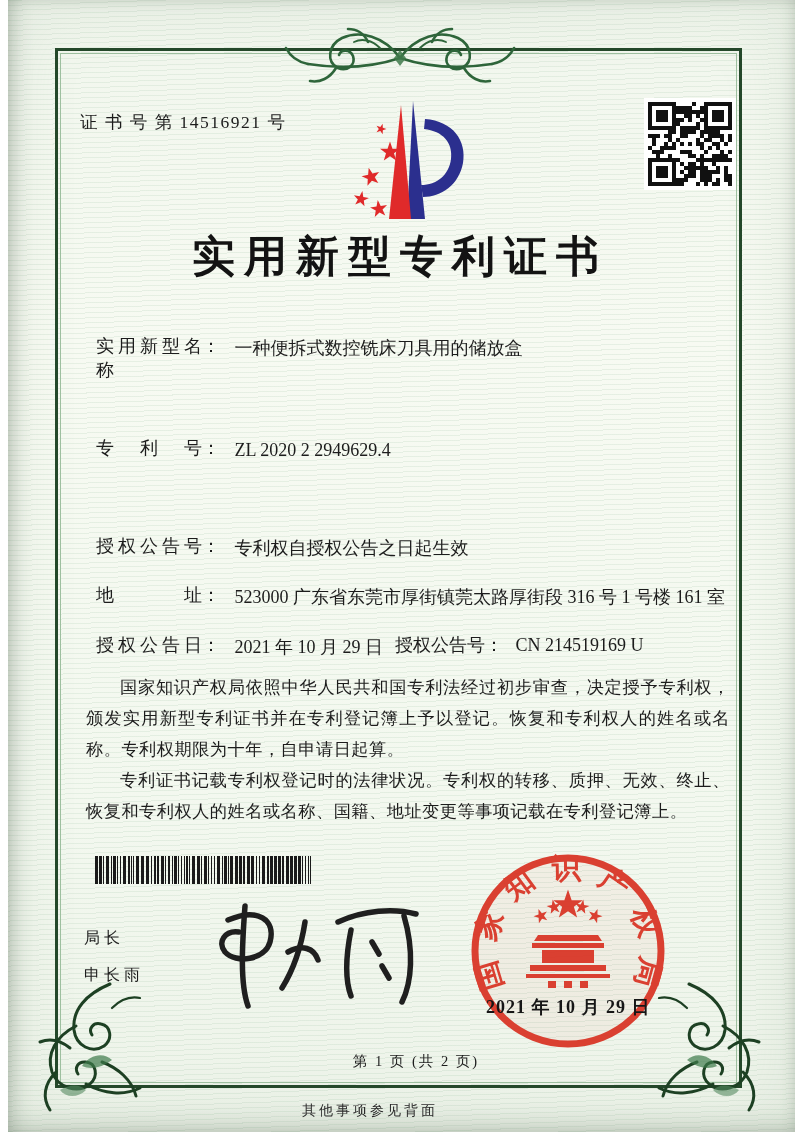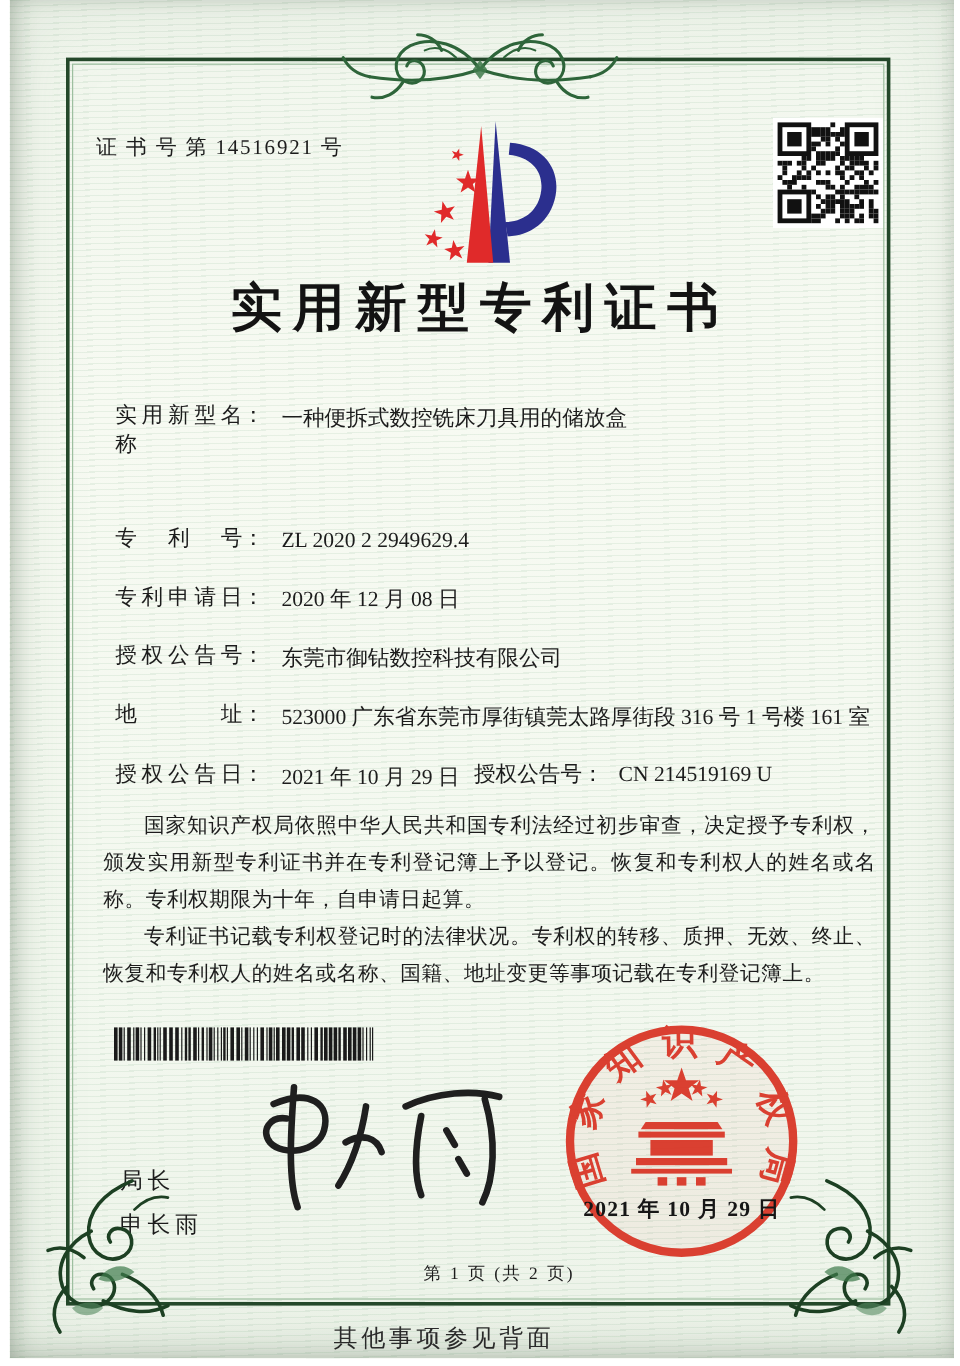--- a/index.html
+++ b/index.html
@@ -35,24 +35,24 @@
   .field-row{left:96px;font-size:18px;white-space:normal;}
   .flabel{
     display:inline-block;width:106px;text-align:justify;text-align-last:justify;
     vertical-align:top;
   }
   .fcolon{display:inline-block;vertical-align:top;}
   .fvalue{display:inline-block;margin-left:10px;max-width:524px;vertical-align:top;line-height:29px;}
   .grant-group{position:absolute;left:299px;top:0;white-space:nowrap;}
   .paras{left:86px;right:70px;top:672px;font-size:17.2px;line-height:31px;text-align:justify;}
   .paras p{margin:0;text-indent:34px;letter-spacing:.5px;}
-  .commissioner{left:100px;font-size:19px;letter-spacing:4px;margin-top:43px;}
+  .commissioner{left:84px;font-size:16px;letter-spacing:4px;}
   .seal-date{left:486px;top:995px;font-size:18px;font-weight:600;letter-spacing:1px;color:#161616;z-index:6;}
   .page-footer{left:0;right:0;top:1052px;text-align:center;font-size:14.5px;letter-spacing:2px;margin-left:32px;}
-  .back-note{left:0;right:60px;top:1102px;text-align:center;font-size:20px;letter-spacing:3px;color:#2a2a2a;}
+  .back-note{left:0;right:60px;top:1102px;text-align:center;font-size:14px;letter-spacing:3px;color:#2a2a2a;}
   svg{display:block;}
   .seal-svg{opacity:.94;z-index:5;}
 </style>
 </head>
 <body>
 
 <div class="photo">
   <div class="paper"></div>
 
   <div class="frame">
@@ -263,27 +263,23 @@
   <div class="abs title">实用新型专利证书</div>
 
   <div class="abs field-row" style="top:334px">
     <span class="flabel">实用新型名称</span><span class="fcolon">：</span>
     <span class="fvalue">一种便拆式数控铣床刀具用的储放盒</span>
   </div>
   <div class="abs field-row" style="top:436px">
     <span class="flabel">专利号</span><span class="fcolon">：</span>
     <span class="fvalue">ZL 2020 2 2949629.4</span>
   </div>
-  <div class="abs field-row" style="top:485px">
-    <span class="flabel">专利申请日</span><span class="fcolon">：</span>
-    <span class="fvalue">2020 年 12 月 08 日</span>
-  </div>
   <div class="abs field-row" style="top:534px">
     <span class="flabel">授权公告号</span><span class="fcolon">：</span>
-    <span class="fvalue">东莞市御钻数控科技有限公司</span>
+    <span class="fvalue">专利权自授权公告之日起生效</span>
   </div>
   <div class="abs field-row" style="top:583px">
     <span class="flabel">地址</span><span class="fcolon">：</span>
     <span class="fvalue">523000 广东省东莞市厚街镇莞太路厚街段 316 号 1 号楼 161 室</span>
   </div>
   <div class="abs field-row" style="top:633px">
     <span class="flabel">授权公告日</span><span class="fcolon">：</span>
     <span class="fvalue">2021 年 10 月 29 日</span>
     <span class="grant-group">
       <span>授权公告号</span><span>：</span>

